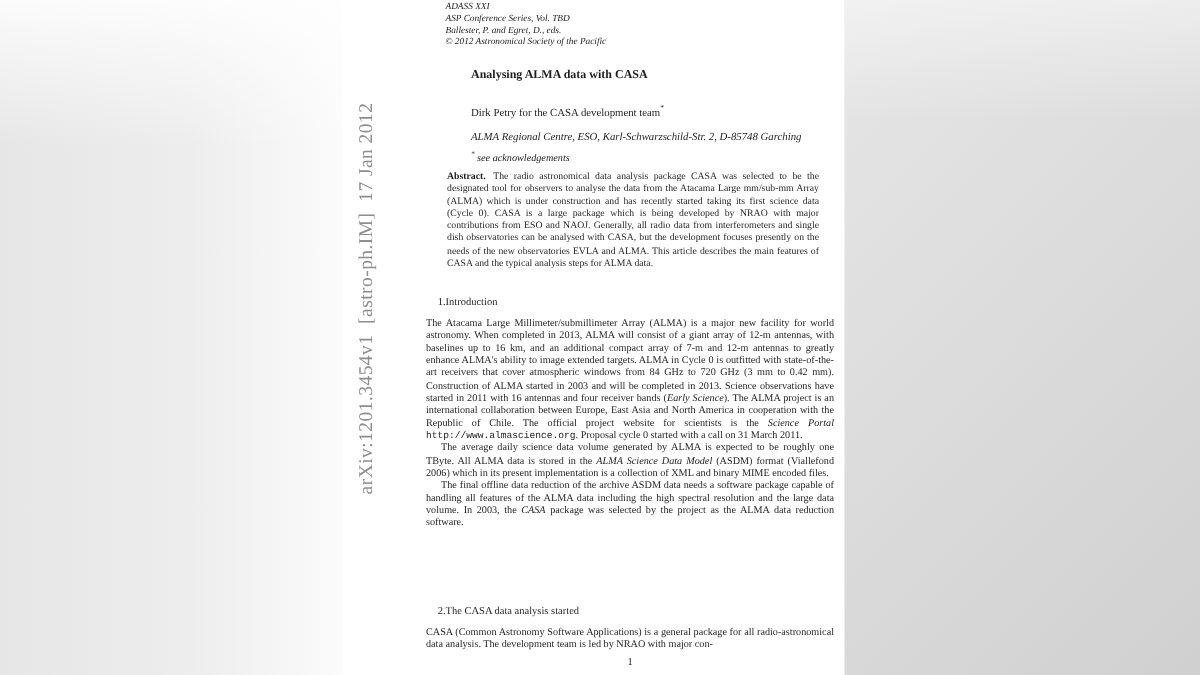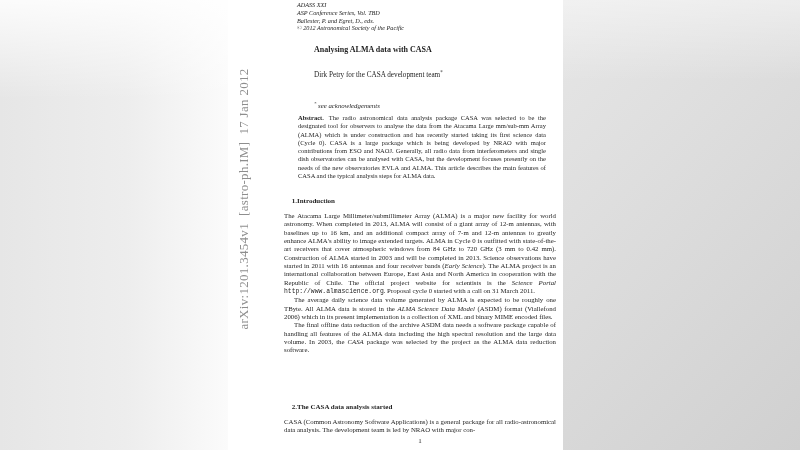--- a/index.html
+++ b/index.html
@@ -33,21 +33,21 @@
     font-size:13px;color:#8e8e8e;letter-spacing:.3px;
   }
   .block{position:absolute;}
   .conf-header{left:69px;top:1px;font-style:italic;font-size:6.2px;line-height:7.8px;color:#222;}
   .paper-title{left:86px;top:45px;font-weight:bold;font-size:8px;}
   .byline{left:86px;top:71px;font-size:7.2px;}
   .affiliation{left:86px;top:87px;font-size:7.2px;font-style:italic;}
   .footnote{left:86px;top:102px;font-size:6.8px;font-style:italic;}
   .abstract{left:70px;top:114px;width:248px;font-size:6.5px;line-height:8.3px;text-align:justify;}
   .abstract .abstract-label{font-weight:bold;margin-right:5px;}
-  .sec-heading{font-weight:bold;font-size:7px;text-align:right;}
+  .sec-heading{font-weight:normal;font-size:7px;text-align:right;}
   .sec-heading .sec-num{display:inline-block;width:13px;}
   .s1-heading{left:56px;top:197px;}
   .s1-body{left:56px;top:212px;width:272px;}
   .s2-heading{left:56px;top:403px;}
   .s2-body{left:56px;top:418px;width:272px;}
   .body-text{font-size:6.8px;line-height:8.33px;text-align:justify;}
   .body-text p{margin:0;}
   .body-text p.indent{text-indent:10px;}
   .body-text code{font-family:"Liberation Mono", monospace;font-size:6.4px;}
   .page-number{left:56px;top:437px;width:272px;text-align:center;font-size:7px;}
@@ -64,20 +64,21 @@
   <div class="block conf-header">
     <div>ADASS XXI</div>
     <div>ASP Conference Series, Vol. TBD</div>
     <div>Ballester, P. and Egret, D., eds.</div>
     <div>© 2012 Astronomical Society of the Pacific</div>
   </div>
 
   <div class="block paper-title">Analysing ALMA data with CASA</div>
 
   <div class="block byline">Dirk Petry for the CASA development team<sup>*</sup></div>
+  <div class="block affiliation">ALMA Regional Centre, ESO, Karl-Schwarzschild-Str. 2, D-85748 Garching</div>
   <div class="block footnote"><sup>*</sup> see acknowledgements</div>
 
   <div class="block abstract">
     <span class="abstract-label">Abstract.</span><span>The radio astronomical data analysis package CASA was selected to be the designated tool for observers to analyse the data from the Atacama Large mm/sub-mm Array (ALMA) which is under construction and has recently started taking its first science data (Cycle 0). CASA is a large package which is being developed by NRAO with major contributions from ESO and NAOJ. Generally, all radio data from interferometers and single dish observatories can be analysed with CASA, but the development focuses presently on the needs of the new observatories EVLA and ALMA. This article describes the main features of CASA and the typical analysis steps for ALMA data.</span>
   </div>
 
   <div class="block sec-heading s1-heading">
     <span class="sec-num">1.</span><span>Introduction</span>
   </div>
 

